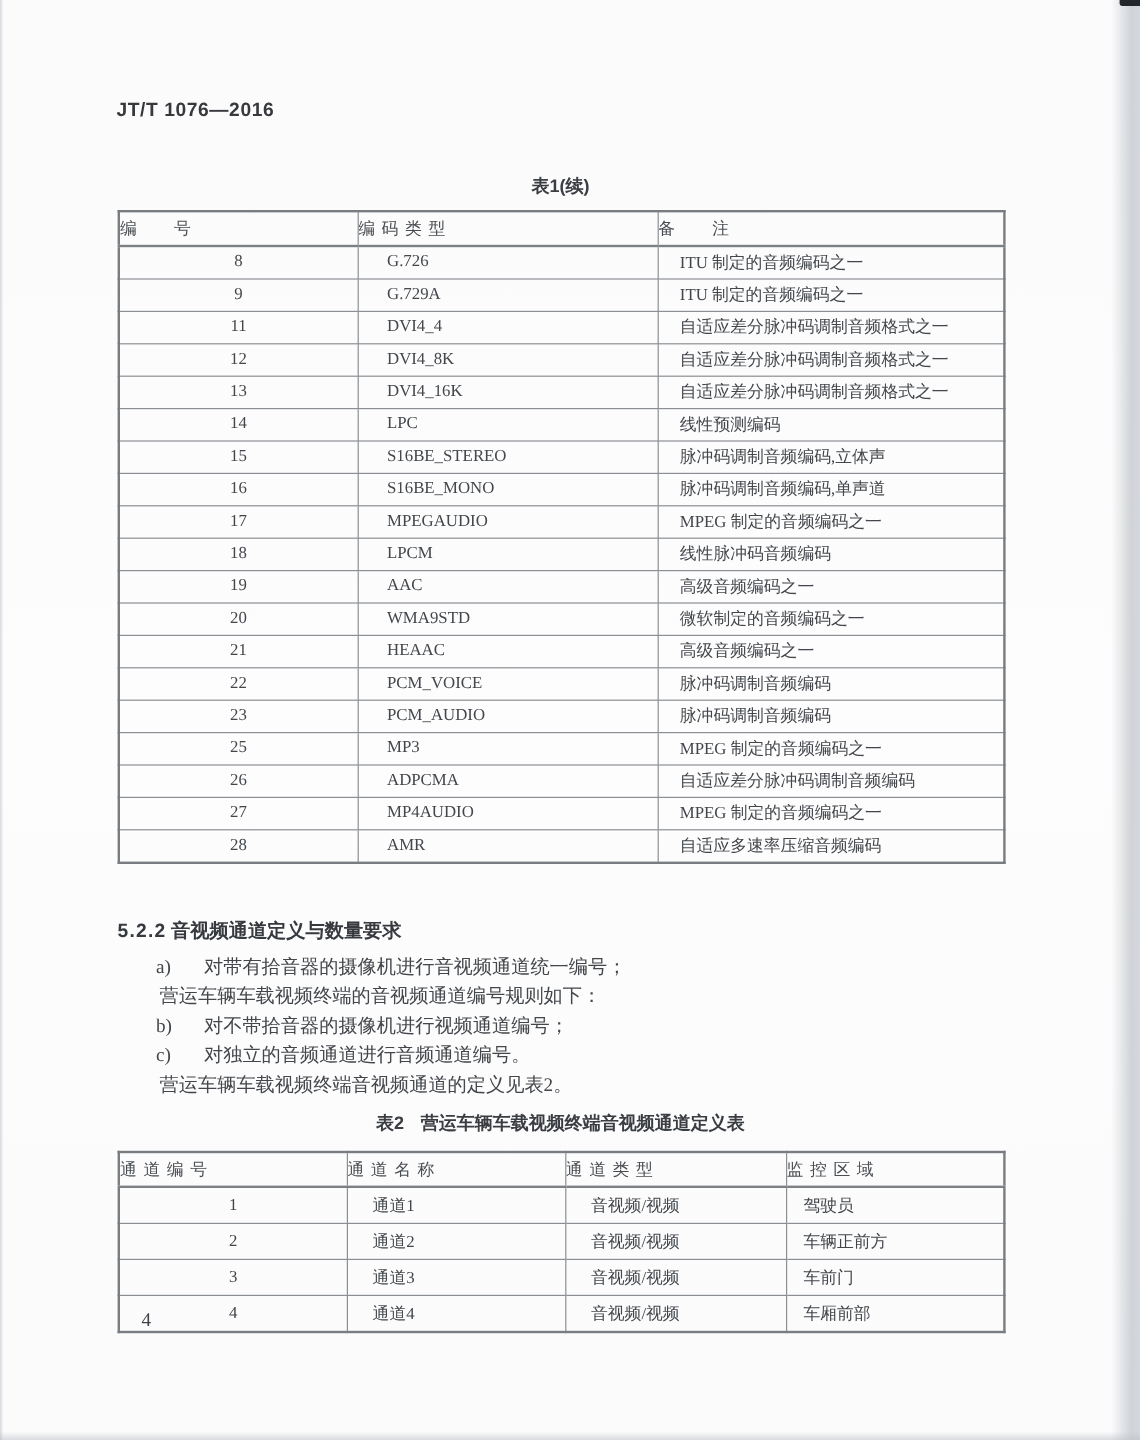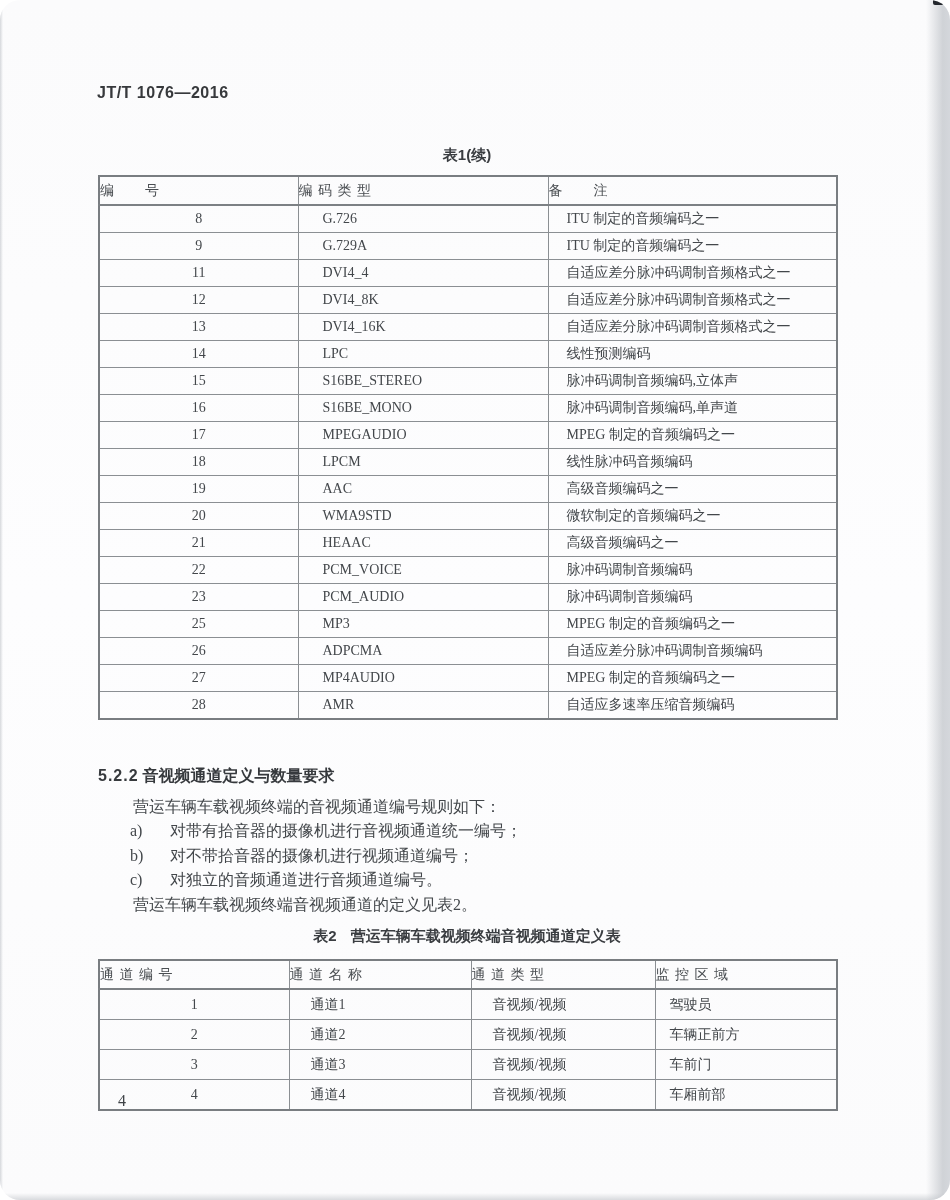--- a/index.html
+++ b/index.html
@@ -1,19 +1,19 @@
 <!DOCTYPE html>
 <html><head>
 <meta charset="utf-8">
 <style>
   html,body{margin:0;padding:0;background:#ffffff;}
   .page{
     position:relative;width:950px;height:1200px;overflow:hidden;
     background:linear-gradient(180deg,#fbfbfc 0%,#fdfdfe 50%,#fbfbfc 100%);
-    font-family:"Liberation Serif",serif;color:#43474b;border-radius:20px;
+    font-family:"Liberation Serif",serif;color:#43474b;
   }
   
   .edge-right{position:absolute;right:0;top:0;width:24px;height:1200px;
     background:linear-gradient(to right,rgba(200,204,209,0),rgba(172,177,184,0.55) 70%,rgba(208,211,216,0.9));}
   .edge-left{position:absolute;left:0;top:0;width:3px;height:1200px;
     background:linear-gradient(to right,rgba(168,173,180,0.45),rgba(255,255,255,0));}
   .edge-bottom{position:absolute;left:0;bottom:0;width:950px;height:7px;
     background:linear-gradient(to bottom,rgba(255,255,255,0),rgba(188,192,197,0.55));}
   .corner-mark{position:absolute;right:0;top:0;width:17px;height:5px;background:#23272c;border-radius:0 0 0 2px;}
 
@@ -181,24 +181,24 @@
       </tr>
       </tbody>
   </table>
 
   <div class="sec-heading">
     <span class="sec-num">5.2.2</span><span>音视频通道定义与数量要求</span>
   </div>
 
   <div class="para">
       <div class="line">
+      <span class="marker">a)</span><span>对带有拾音器的摄像机进行音视频通道统一编号；</span>
+    </div>
+      <div class="line">
       <span class="marker"></span><span>营运车辆车载视频终端的音视频通道编号规则如下：</span>
-    </div>
-      <div class="line">
-      <span class="marker">a)</span><span>对带有拾音器的摄像机进行音视频通道统一编号；</span>
     </div>
       <div class="line">
       <span class="marker">b)</span><span>对不带拾音器的摄像机进行视频通道编号；</span>
     </div>
       <div class="line">
       <span class="marker">c)</span><span>对独立的音频通道进行音频通道编号。</span>
     </div>
       <div class="line">
       <span class="marker"></span><span>营运车辆车载视频终端音视频通道的定义见表2。</span>
     </div>

